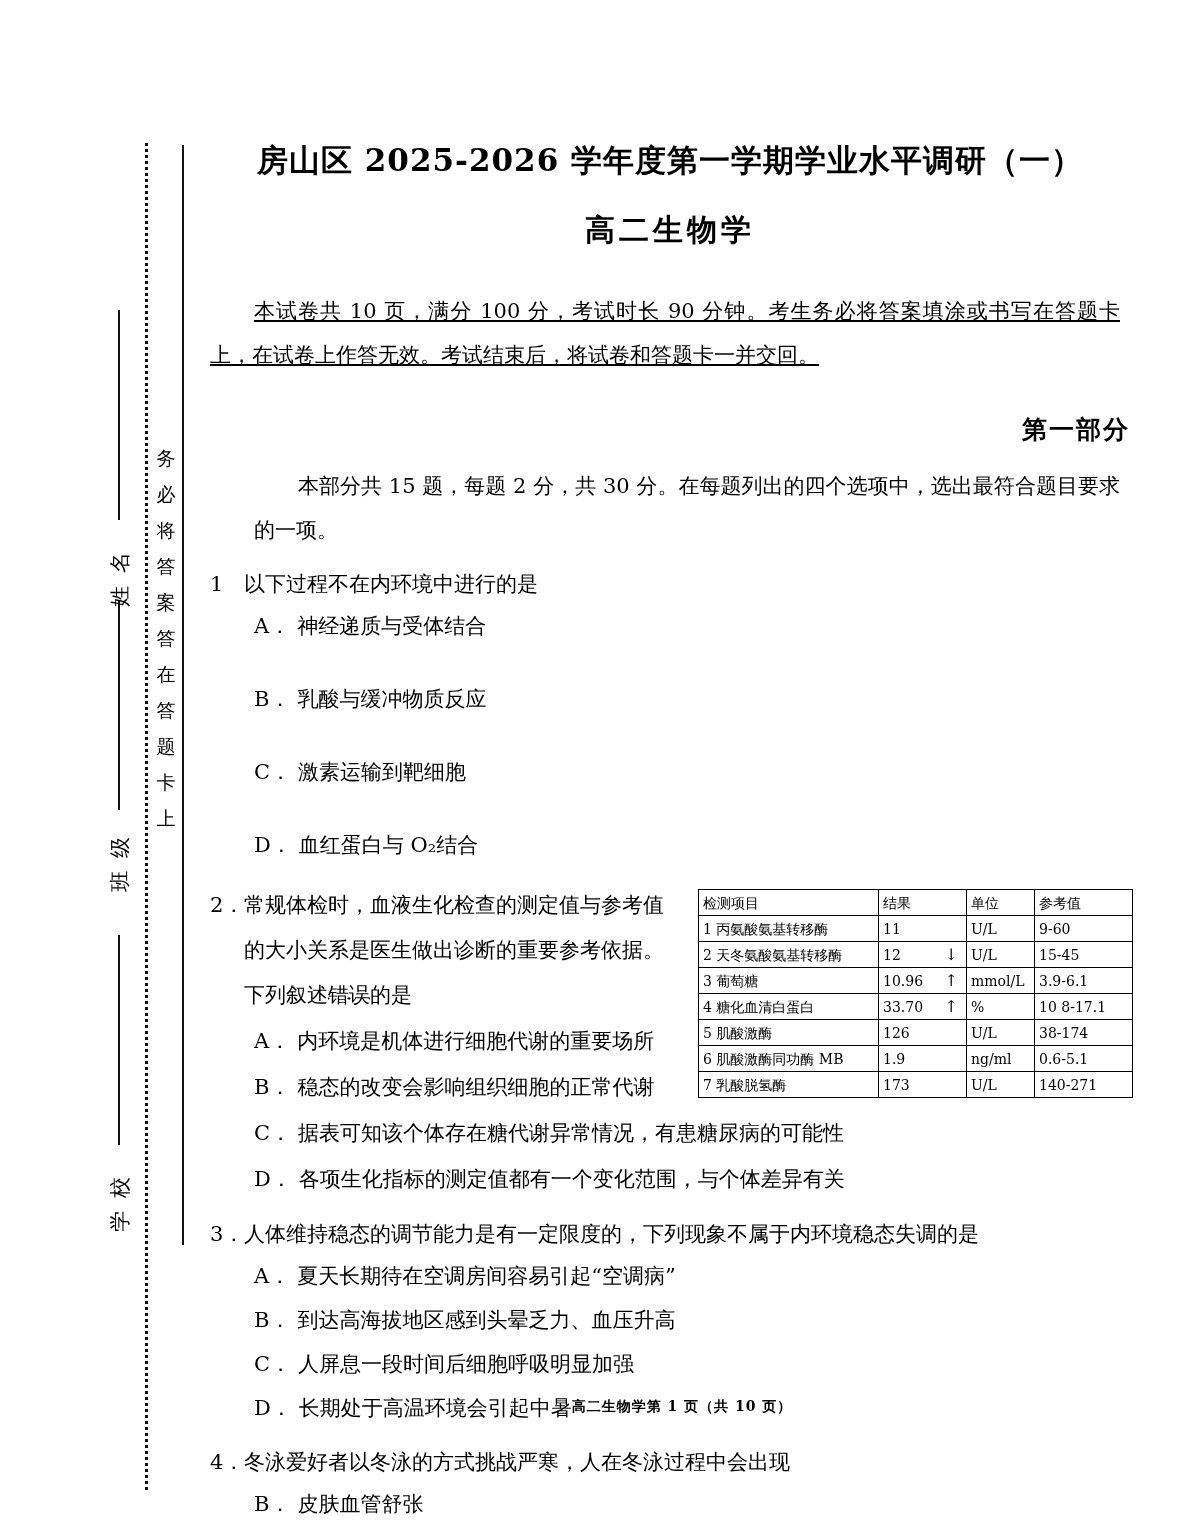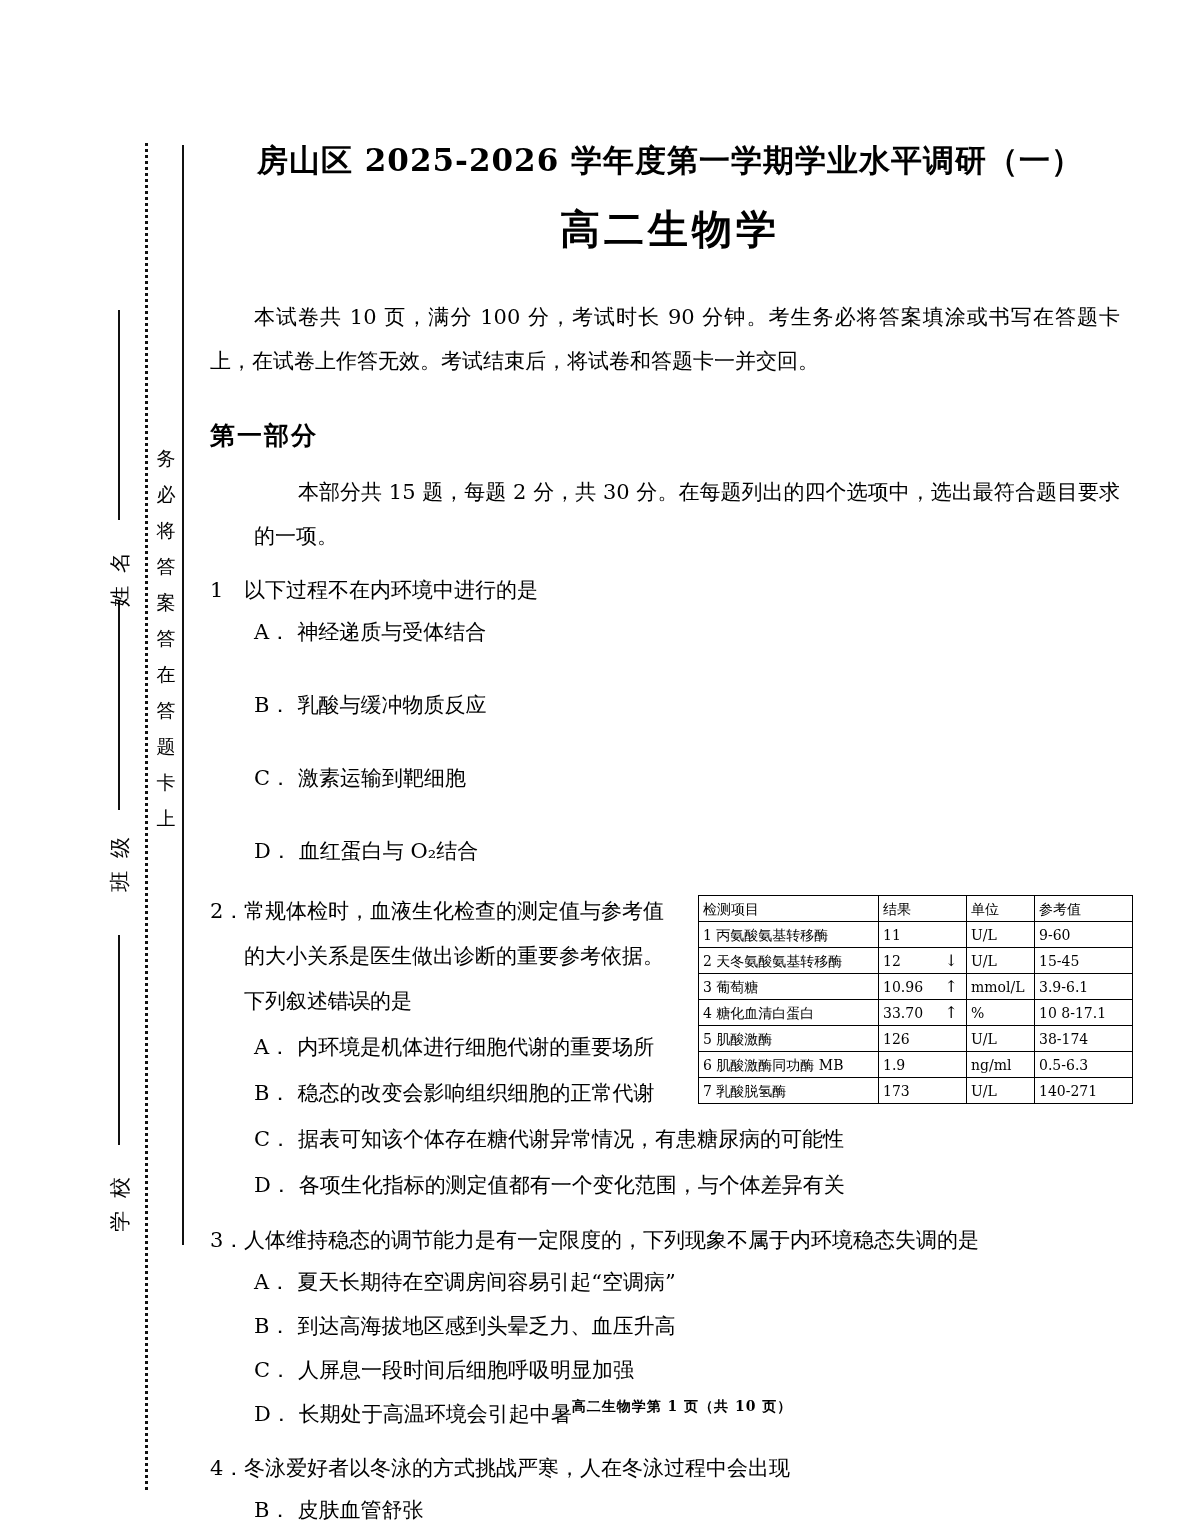--- a/index.html
+++ b/index.html
@@ -94,40 +94,41 @@
   #exam-title {
     margin-top: 140px;
     text-align: center;
     font-size: 31px;
     font-weight: bold;
     letter-spacing: 1px;
     font-family: "DejaVu Serif", "Liberation Serif", serif;
     white-space: nowrap;
   }
   #exam-subject {
-    margin-top: 20px;
+    margin-top: 28px;
     text-align: center;
-    font-size: 40px;
+    font-size: 30px;
     font-weight: bold;
     letter-spacing: 4px;
     font-family: "DejaVu Serif", "Liberation Serif", serif;
   }
 
   #exam-instructions {
     margin-top: 38px;
     font-size: 21px;
     line-height: 44px;
     text-indent: 44px;
     text-align: justify;
     padding-right: 10px;
+    text-decoration: underline;
   }
 
   #part-heading {
     margin-top: 36px;
-    text-align: left;
+    text-align: right;
     font-size: 25px;
     font-weight: bold;
     letter-spacing: 2px;
   }
 
   #part-instructions {
     margin-top: 18px;
     font-size: 21px;
     line-height: 44px;
     text-indent: 44px;
@@ -386,21 +387,21 @@
               </tr>
               <tr>
                 <td>6 肌酸激酶同功酶 MB</td>
                 <td>
                   <span class="cell-result">
                     <span>1.9</span>
                     <span class="arrow"></span>
                   </span>
                 </td>
                 <td>ng/ml</td>
-                <td>0.5-6.3</td>
+                <td>0.6-5.1</td>
               </tr>
               <tr>
                 <td>7 乳酸脱氢酶</td>
                 <td>
                   <span class="cell-result">
                     <span>173</span>
                     <span class="arrow"></span>
                   </span>
                 </td>
                 <td>U/L</td>

